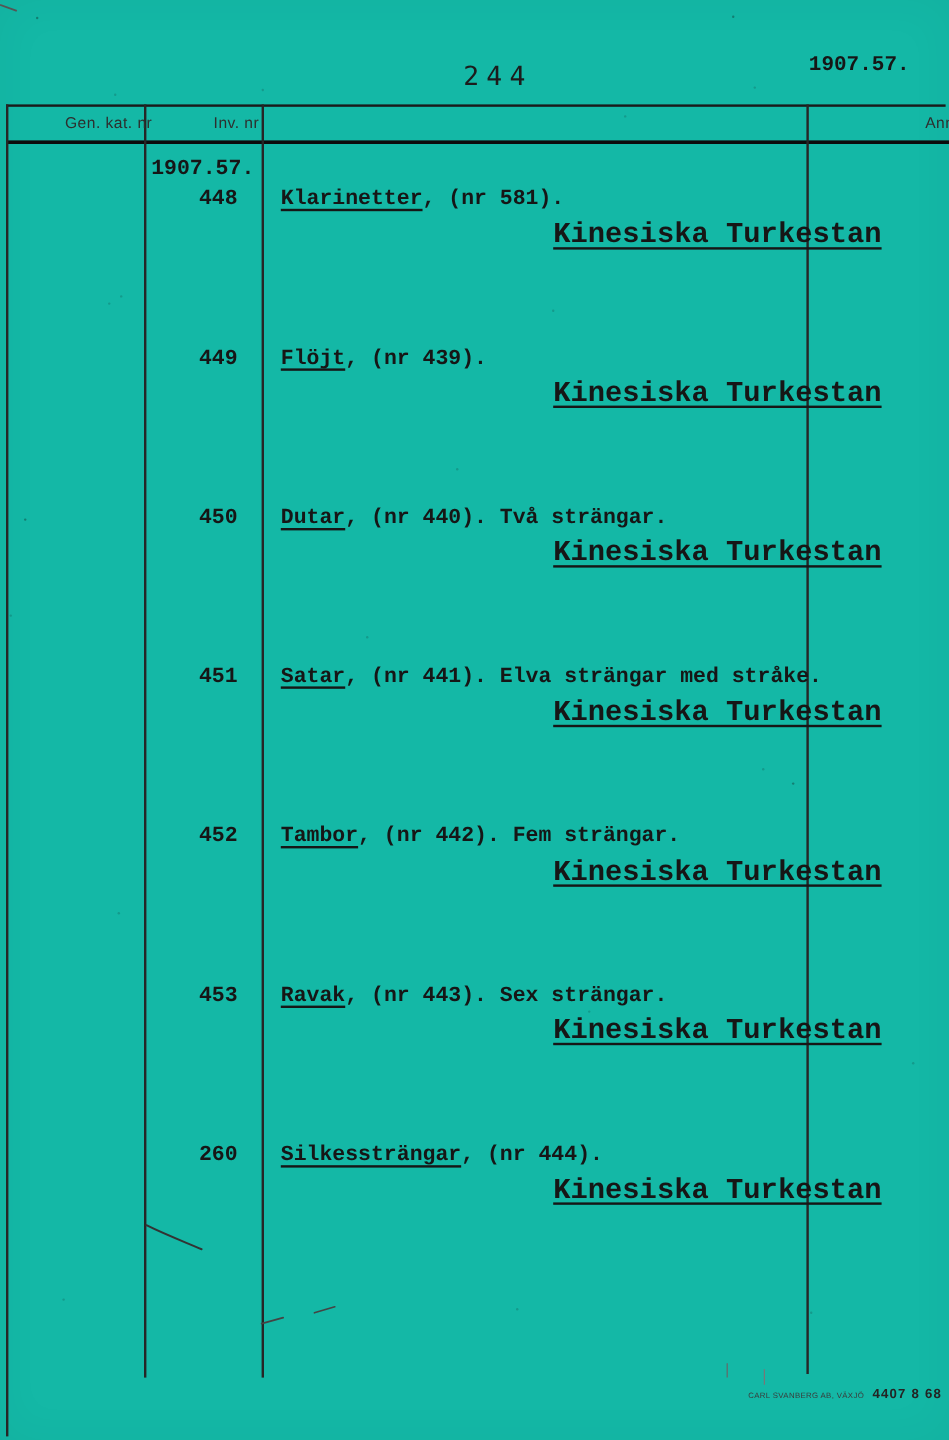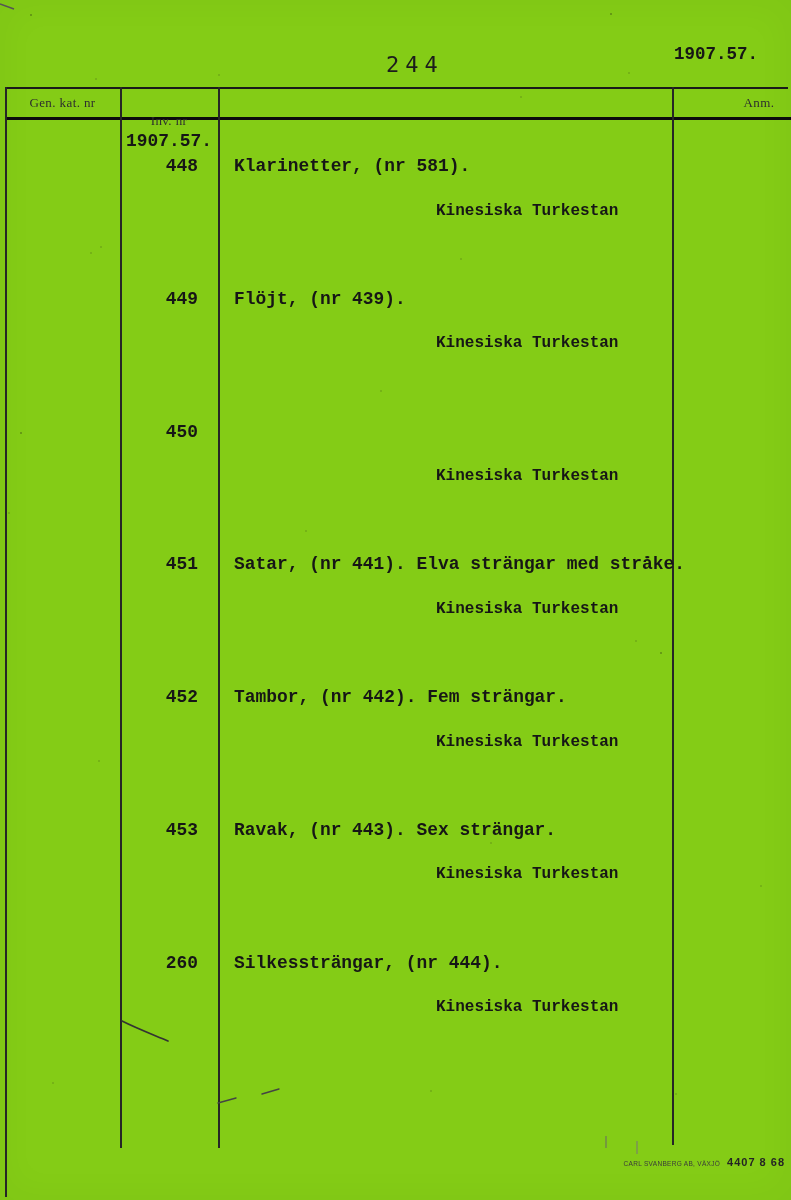--- a/index.html
+++ b/index.html
@@ -7,21 +7,21 @@
     padding: 0;
     width: 791px;
     height: 1200px;
     overflow: hidden;
     background: #fbfbf9;
   }
   .page {
     position: relative;
     width: 791px;
     height: 1200px;
-    background: #84cc16;
+    background: #14b8a6;
     box-shadow: inset 0 0 40px rgba(0,0,0,0.04);
     font-family: "Liberation Mono", "DejaVu Sans Mono", monospace;
     color: #161616;
   }
   
   .page-number {
     position: absolute;
     left: 386px;
     top: 52px;
     font-family: "DejaVu Sans Mono", monospace;
@@ -44,29 +44,30 @@
   .rule-header   { left: 5px;   top: 117px; width: 786px; height: 3px; background: #0c0c0c; }
   .vline         { position: absolute; width: 2px; background: #262626; }
   .vline-left    { left: 5px;   top: 87px;  height: 1110px; width: 2px; }
   .vline-col1    { left: 120px; top: 87px;  height: 1061px; }
   .vline-col2    { left: 218px; top: 87px;  height: 1061px; }
   .vline-anm     { left: 672px; top: 87px;  height: 1058px; }
   
   .col-label {
     position: absolute;
     top: 95px;
-    font-family: Liberation Serif, serif;
+    font-family: Liberation Sans, sans-serif;
     font-size: 13px;
     color: #2e2e2e;
     text-align: center;
     letter-spacing: 0.4px;
     white-space: nowrap;
+    padding-left: 28px;
   }
   .col-genkat { left: 5px;   width: 115px; }
-  .col-invnr  { left: 120px; width: 98px; margin-top: 18px;  }
+  .col-invnr  { left: 120px; width: 98px;  }
   .col-anm    { left: 704px; width: 110px; }
   
   .group-header {
     position: absolute;
     left: 126px;
     top: 131px;
     font-size: 17.9px;
     font-weight: 700;
     white-space: nowrap;
   }
@@ -94,29 +95,29 @@
     position: absolute;
     left: 234px;
     top: 0;
     font-size: 17.9px;
     font-weight: 700;
     line-height: 1.1;
     white-space: nowrap;
   }
   .origin {
     position: absolute;
-    left: 436px;
+    left: 461px;
     top: 26.5px;
-    font-size: 16px;
+    font-size: 24px;
     font-weight: 700;
     line-height: 1.1;
     white-space: nowrap;
-    margin-top: 19px;
   }
   .underlined {
+    text-decoration: underline;
     text-underline-offset: 3.5px;
     text-decoration-thickness: 1.6px;
   }
   
   .footer {
     position: absolute;
     right: 6px;
     top: 1156px;
     display: flex;
     align-items: baseline;
@@ -181,20 +182,21 @@
     </div>
 
     <div class="row">
       <div class="inv-nr">449</div>
       <div class="entry-line"><span class="underlined">Flöjt</span><span>, (nr 439).</span></div>
       <div class="origin underlined">Kinesiska Turkestan</div>
     </div>
 
     <div class="row">
       <div class="inv-nr">450</div>
+      <div class="entry-line"><span class="underlined">Dutar</span><span>, (nr 440). Två strängar.</span></div>
       <div class="origin underlined">Kinesiska Turkestan</div>
     </div>
 
     <div class="row">
       <div class="inv-nr">451</div>
       <div class="entry-line"><span class="underlined">Satar</span><span>, (nr 441). Elva strängar med stråke.</span></div>
       <div class="origin underlined">Kinesiska Turkestan</div>
     </div>
 
     <div class="row">

